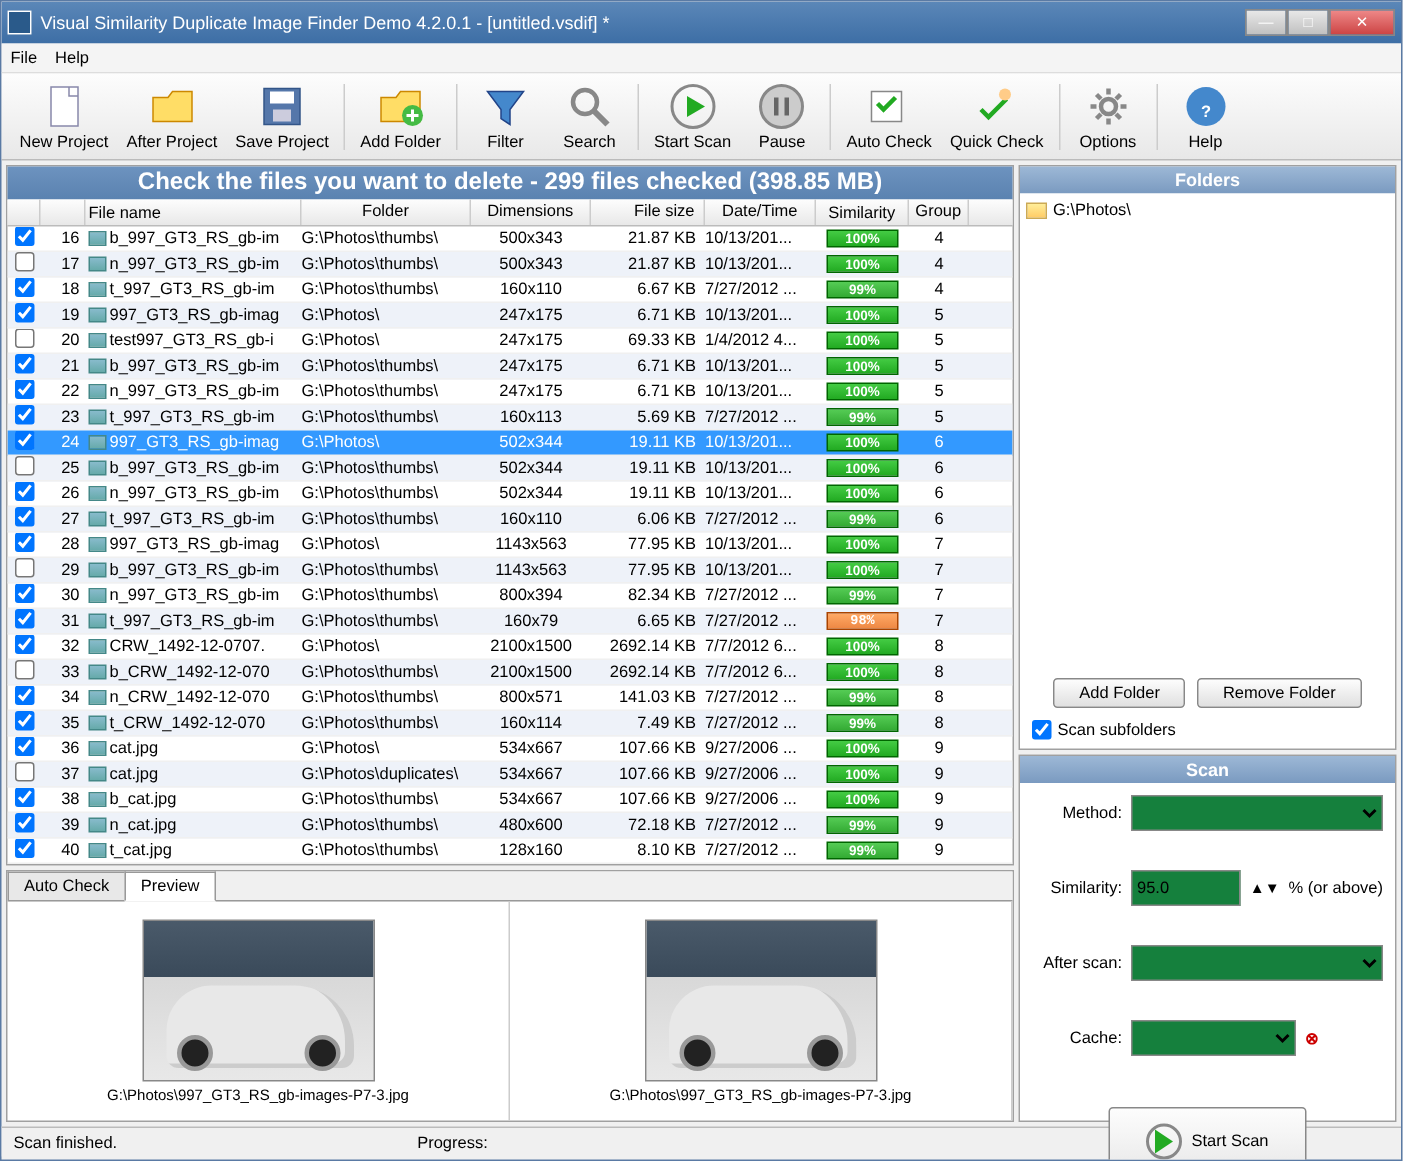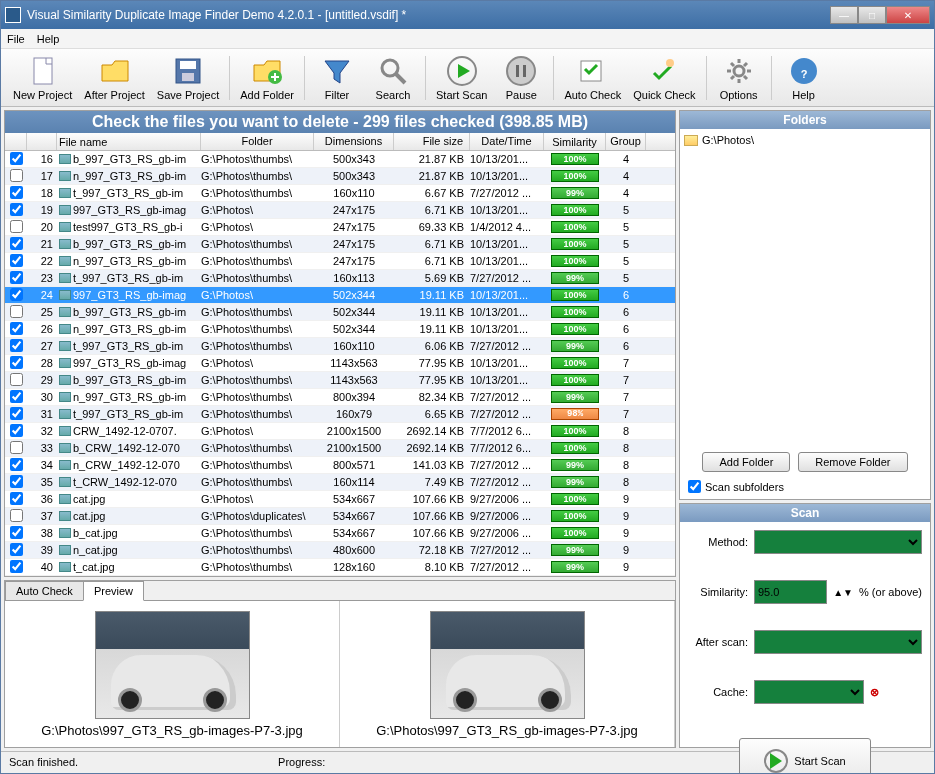--- a/index.html
+++ b/index.html
@@ -44,21 +44,21 @@
 .c-grp { width: 40px; text-align: center; }
 .tabs { display: flex; border-bottom: 1px solid #999; background: #f0f0f0; }
 .tab { padding: 3px 10px; border: 1px solid #999; border-bottom: none; margin-right: -1px; background: #e8e8e8; cursor: pointer; }
 .tab.active { background: #fff; border-bottom: 1px solid #fff; margin-bottom: -1px; }
 .preview-body { flex: 1; display: flex; }
 .preview-half { flex: 1; display: flex; flex-direction: column; align-items: center; justify-content: center; border-right: 1px solid #ccc; padding: 4px; }
 .car-img { width: 155px; height: 108px; background: linear-gradient(180deg,#4a5a6a 0%,#3a4a5a 35%,#d8d8d8 35%,#e8e8e8 100%); position: relative; border: 1px solid #888; }
 .car-body { position: absolute; bottom: 8px; left: 15px; width: 125px; height: 55px; background: #e8e8e8; border-radius: 30px 40px 8px 8px; box-shadow: inset -6px -3px 0 #ccc; }
 .car-wheel { position: absolute; bottom: 6px; width: 24px; height: 24px; background: #222; border-radius: 50%; border: 3px solid #999; }
 .car-wheel.l { left: 22px; } .car-wheel.r { right: 22px; }
-.preview-cap { margin-top: 4px; font-size: 13px; }
+.preview-cap { margin-top: 4px; font-size: 10px; }
 .folders-body { flex: 1; padding: 4px; background: #fff; }
 .folder-item { display: flex; align-items: center; gap: 4px; padding: 1px 0; }
 .fold-ico { width: 14px; height: 11px; background: linear-gradient(#fe9,#fc6); border: 1px solid #ca5; }
 .folder-btns { display: flex; gap: 8px; padding: 6px; justify-content: center; }
 .btn { padding: 3px 16px; background: linear-gradient(#fdfdfd,#e0e0e0); border: 1px solid #888; border-radius: 3px; cursor: pointer; }
 .chk-row { display: flex; align-items: center; gap: 4px; padding: 2px 8px 6px; }
 .scan-body { padding: 8px; display: flex; flex-direction: column; gap: 26px; }
 .form-row { display: flex; align-items: center; gap: 6px; }
 .form-row label { width: 60px; text-align: right; }
 .form-row select, .form-row input { flex: 1; border: 1px solid #888; padding: 11px 3px; background: #15803d; height: 20px; }

